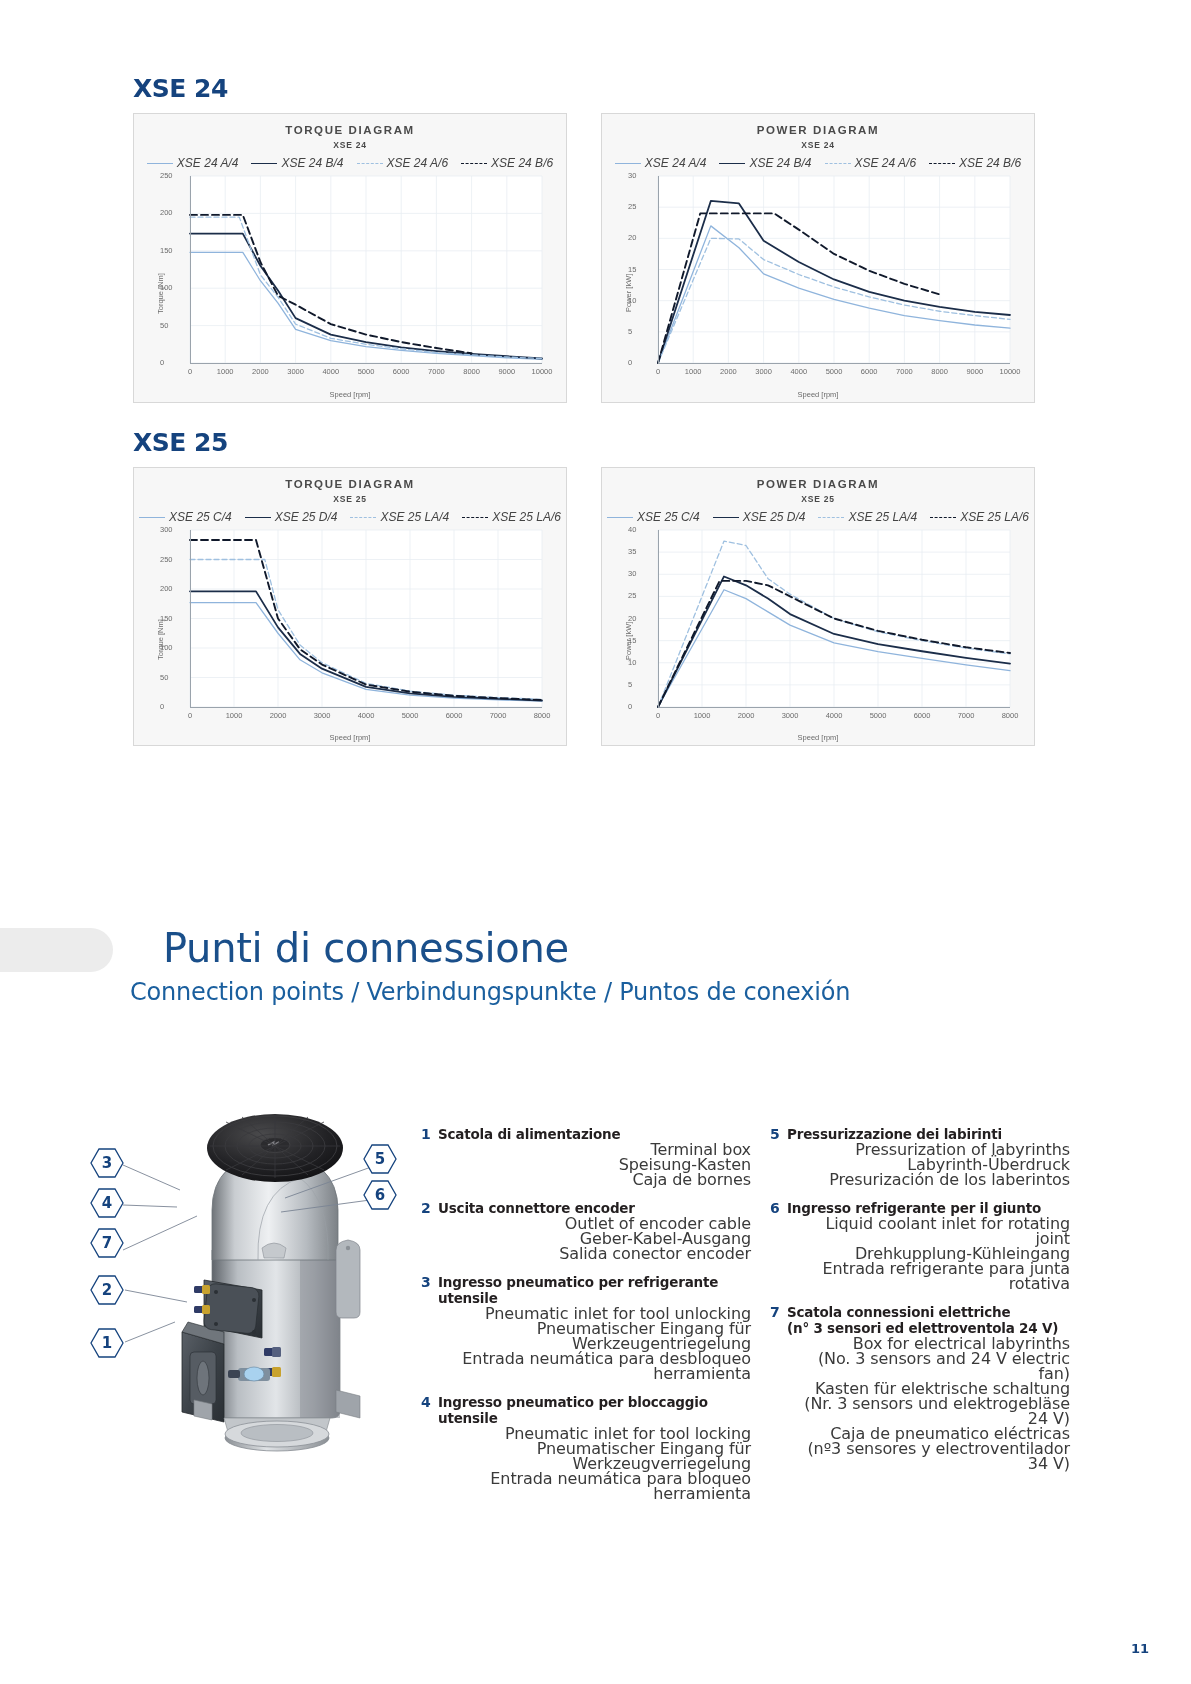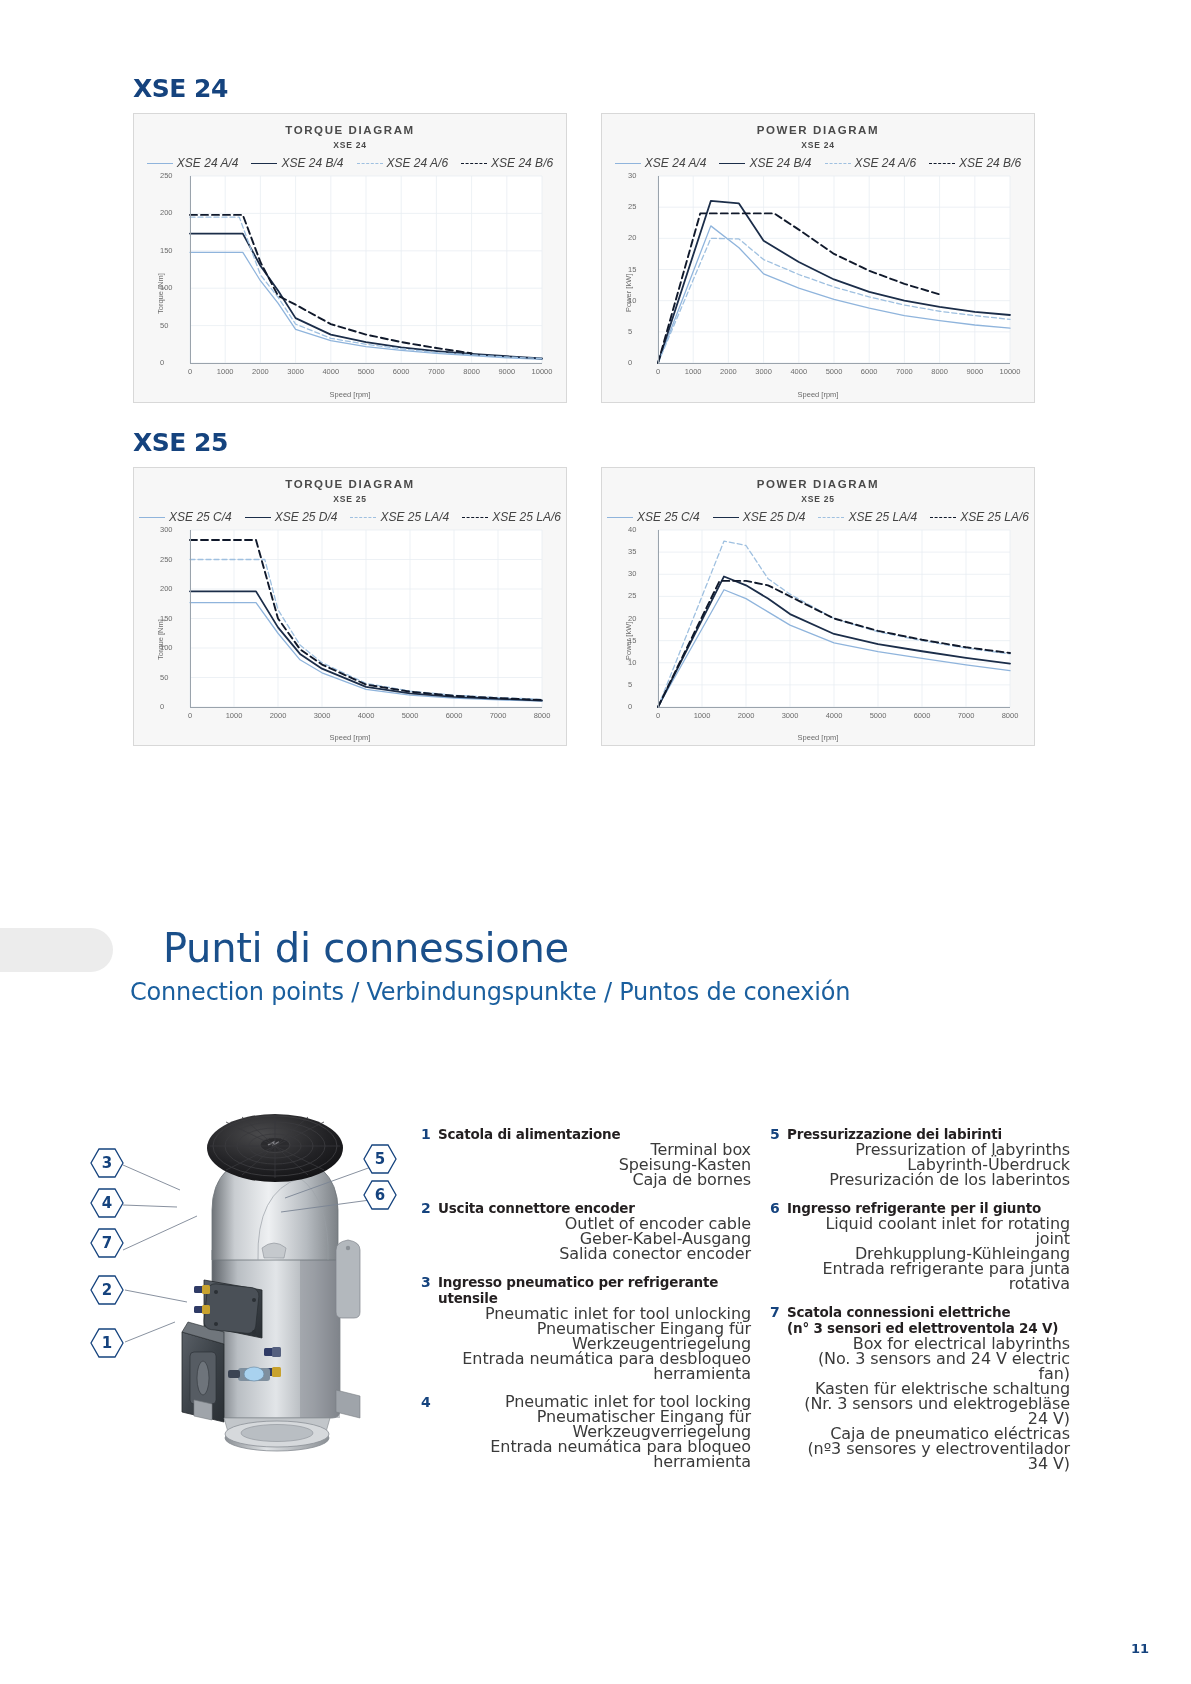--- a/index.html
+++ b/index.html
@@ -494,20 +494,21 @@
         <div class="conn-it">Ingresso pneumatico per refrigerante utensile</div>
         <div class="conn-tr">Pneumatic inlet for tool unlocking</div>
         <div class="conn-tr">Pneumatischer Eingang für Werkzeugentriegelung</div>
         <div class="conn-tr">Entrada neumática para desbloqueo herramienta</div>
       </div>
     </div>
 
     <div class="conn-item">
       <div class="conn-num">4</div>
       <div class="conn-body">
+        <div class="conn-it">Ingresso pneumatico per bloccaggio utensile</div>
         <div class="conn-tr">Pneumatic inlet for tool locking</div>
         <div class="conn-tr">Pneumatischer Eingang für Werkzeugverriegelung</div>
         <div class="conn-tr">Entrada neumática para bloqueo herramienta</div>
       </div>
     </div>
   </div>
 
   <div class="conn-col" style="left:770px;top:1126px;width:300px;">
 
     <div class="conn-item">

